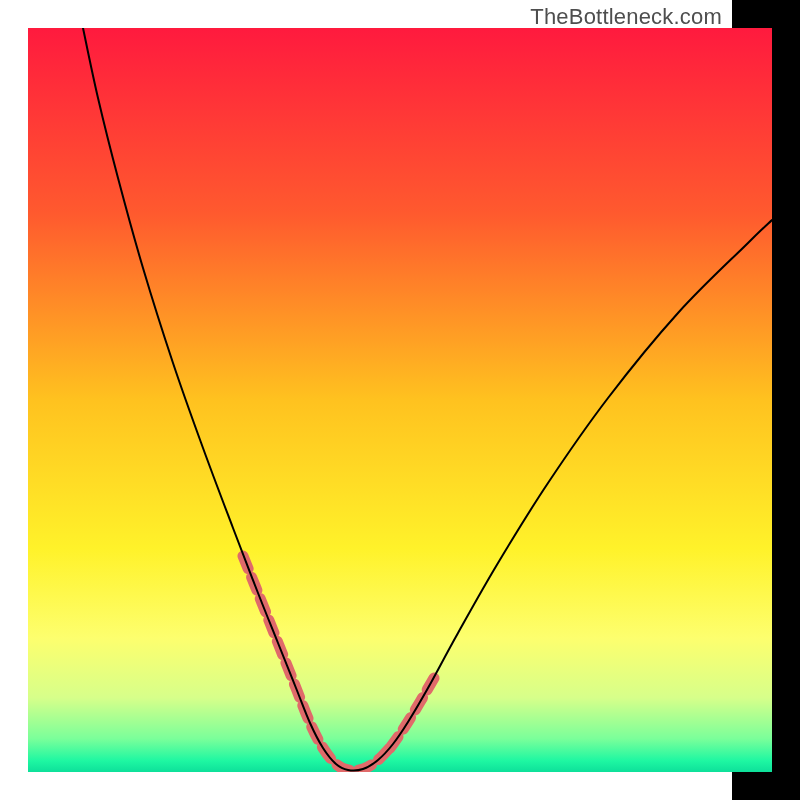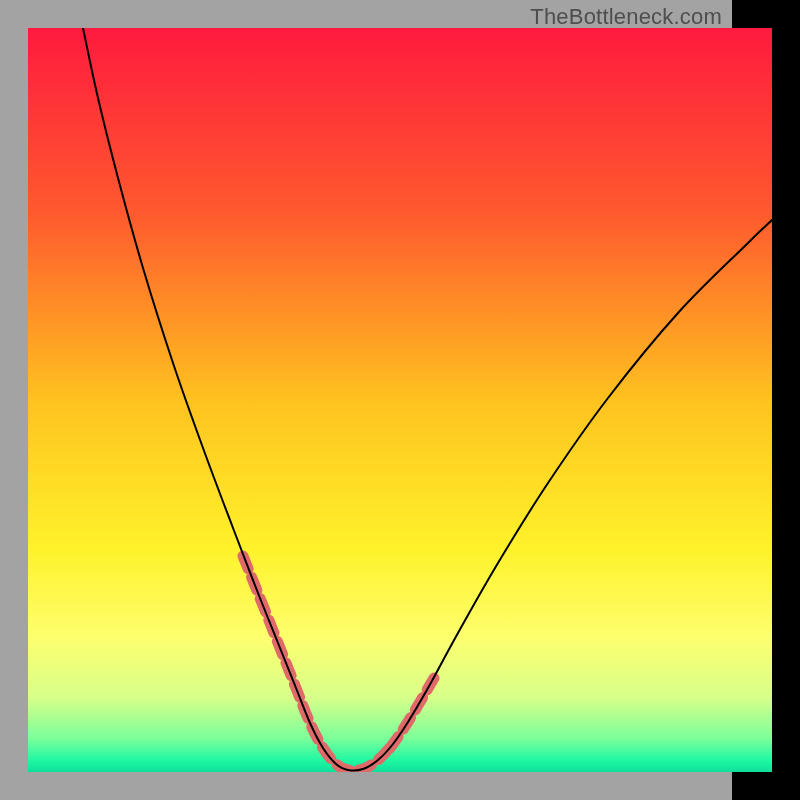--- a/index.html
+++ b/index.html
@@ -10,21 +10,21 @@
     background: #000;
     overflow: hidden;
     font-family: Arial, Helvetica, sans-serif;
   }
   .frame {
     position: absolute;
     top: 0;
     left: 0;
     width: 732px;
     height: 800px;
-    background: #a3a3a3;
+    background: #ffffff;
   }
   .plot {
     position: absolute;
     top: 28px;
     left: 28px;
     width: 744px;
     height: 744px;
     overflow: hidden;
   }
   .watermark {

